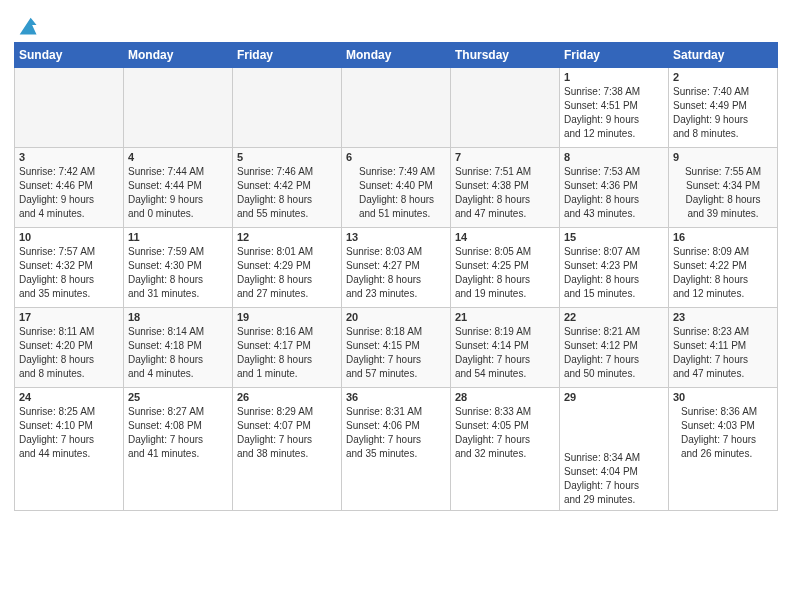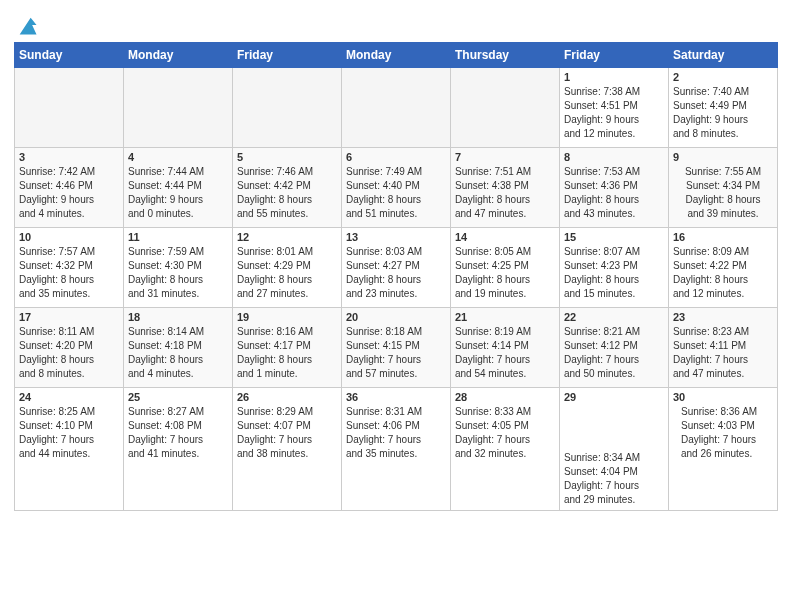--- a/index.html
+++ b/index.html
@@ -166,21 +166,21 @@
           </td>
           <td>
             <span class="day-num">5</span>
             <div class="day-info" style="white-space: pre-line;">Sunrise: 7:46 AM
 Sunset: 4:42 PM
 Daylight: 8 hours
 and 55 minutes.</div>
           </td>
           <td>
             <span class="day-num">6</span>
-            <div class="day-info" style="white-space: pre-line;">Sunrise: 7:49 AM
+            <div class="day-info" style="white-space: pre-line; margin-left: 13px;">Sunrise: 7:49 AM
 Sunset: 4:40 PM
 Daylight: 8 hours
 and 51 minutes.</div>
           </td>
           <td>
             <span class="day-num">7</span>
             <div class="day-info" style="white-space: pre-line;">Sunrise: 7:51 AM
 Sunset: 4:38 PM
 Daylight: 8 hours
 and 47 minutes.</div>

